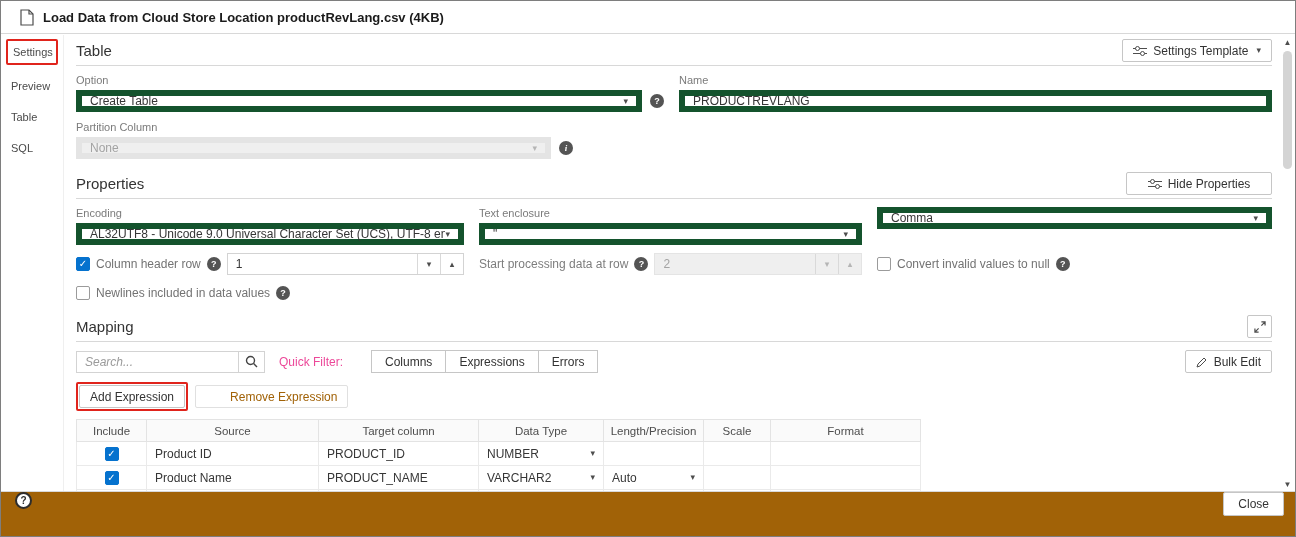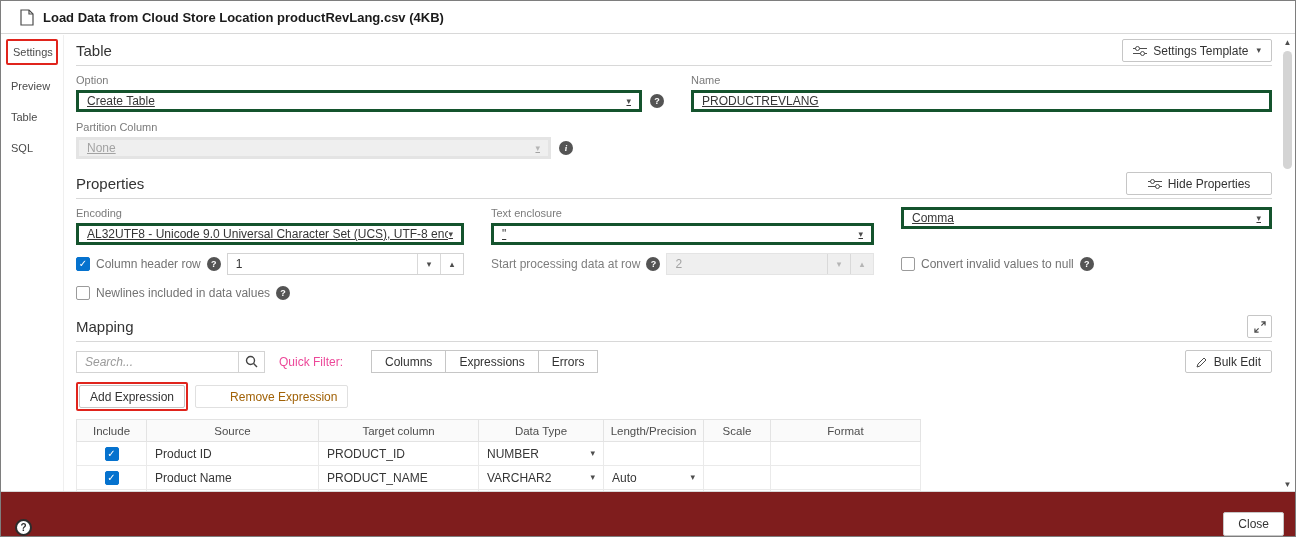--- a/index.html
+++ b/index.html
@@ -22,28 +22,28 @@
   .content { position:absolute; left:63px; top:33px; right:16px; bottom:45px; padding:4px 7px 0 12px; overflow:hidden; background:#fff; }
   .section-head { display:flex; justify-content:space-between; align-items:center; height:25px; }
   .sec-title { font-size:15px; font-weight:400; color:#333; }
   .rule { border-bottom:1px solid #d8d8d8; margin-top:2px; }
 
   .btn { display:inline-flex; align-items:center; gap:6px; border:1px solid #c6c6c6; background:#fff; font-size:12px; color:#333; height:23px; padding:0 10px; border-radius:2px; cursor:pointer; font-family:inherit; white-space:nowrap; }
   .btn.disabled { color:#a16207; border-color:#e0e0e0; cursor:default;padding-left:34px; }
   .btn .caret { margin-left:2px; }
   .iconbtn { width:25px; padding:0; justify-content:center; }
 
-  .form-row { display:flex; gap:27px; }
+  .form-row { display:flex; gap:15px; }
   .field { display:flex; flex-direction:column; }
   .flabel { font-size:11px; color:#7b7b7b; margin-bottom:4px; }
   .hstack { display:flex; align-items:center; }
   .gap6 > * + * { margin-left:6px; }
   .gap8 > * + * { margin-left:8px; }
 
-  .ctl { height:22px; border:3px solid #14532d; display:flex; align-items:center; font-size:12px; color:#363636; padding:0 8px; background:#fff; cursor:pointer;text-decoration:underline; }
+  .ctl { height:22px; border:6px solid #14532d; display:flex; align-items:center; font-size:12px; color:#363636; padding:0 8px; background:#fff; cursor:pointer; }
   .ctl .val { flex:1; white-space:nowrap; overflow:hidden; }
   .ctl.disabled { background:#efefef; border-color:#e4e4e4; color:#a3a3a3; cursor:default; }
   .caret { font-size:9px; color:#4d4d4d; line-height:1; }
   .ctl.disabled .caret { color:#b5b5b5; }
   .textinput { cursor:text; }
 
   .stepper { display:flex; align-items:stretch; height:22px; border:1px solid #d3d3d3; font-size:12px; color:#363636; background:#fff; }
   .stepper .sval { flex:1; display:flex; align-items:center; padding:0 8px; }
   .stepper .stbtn { width:23px; display:flex; align-items:center; justify-content:center; border-left:1px solid #d9d9d9; color:#4d4d4d; font-size:9px; cursor:pointer; background:#fff; }
   .stepper.disabled { background:#efefef; border-color:#e4e4e4; color:#a3a3a3; }
@@ -83,21 +83,21 @@
   .map-table td.center { text-align:center; padding:0; }
   .cell-select { display:flex; align-items:center; justify-content:space-between; cursor:pointer; width:100%; }
 
   
   .scrollbar { position:absolute; top:34px; right:0; width:15px; bottom:45px; background:#fff; display:flex; flex-direction:column; align-items:center; }
   .scroll-arrow { font-size:8px; color:#4d4d4d; height:14px; display:flex; align-items:center; justify-content:center; cursor:pointer; width:100%; }
   .scroll-thumb { width:9px; height:118px; background:#d4d4d4; border-radius:5px; margin-top:2px; cursor:grab; }
   .scroll-spacer { flex:1; }
 
   
-  .footer { position:absolute; left:0; right:0; bottom:0; height:45px; border-top:1px solid #d8d8d8; background:#7f1d1d; display:flex; align-items:flex-end; justify-content:space-between; padding:0 11px 0 14px; }
+  .footer { position:absolute; left:0; right:0; bottom:0; height:45px; border-top:1px solid #d8d8d8; background:#a16207; display:flex; align-items:flex-start; justify-content:space-between; padding:0 11px 0 14px; }
   .close-btn { height:24px; padding:0 14px; }
 </style>
 </head>
 <body>
 
 <div class="window">
 
   <div class="titlebar">
     <span class="icon-wrap">
       <svg width="14" height="17" viewBox="0 0 14 17">

